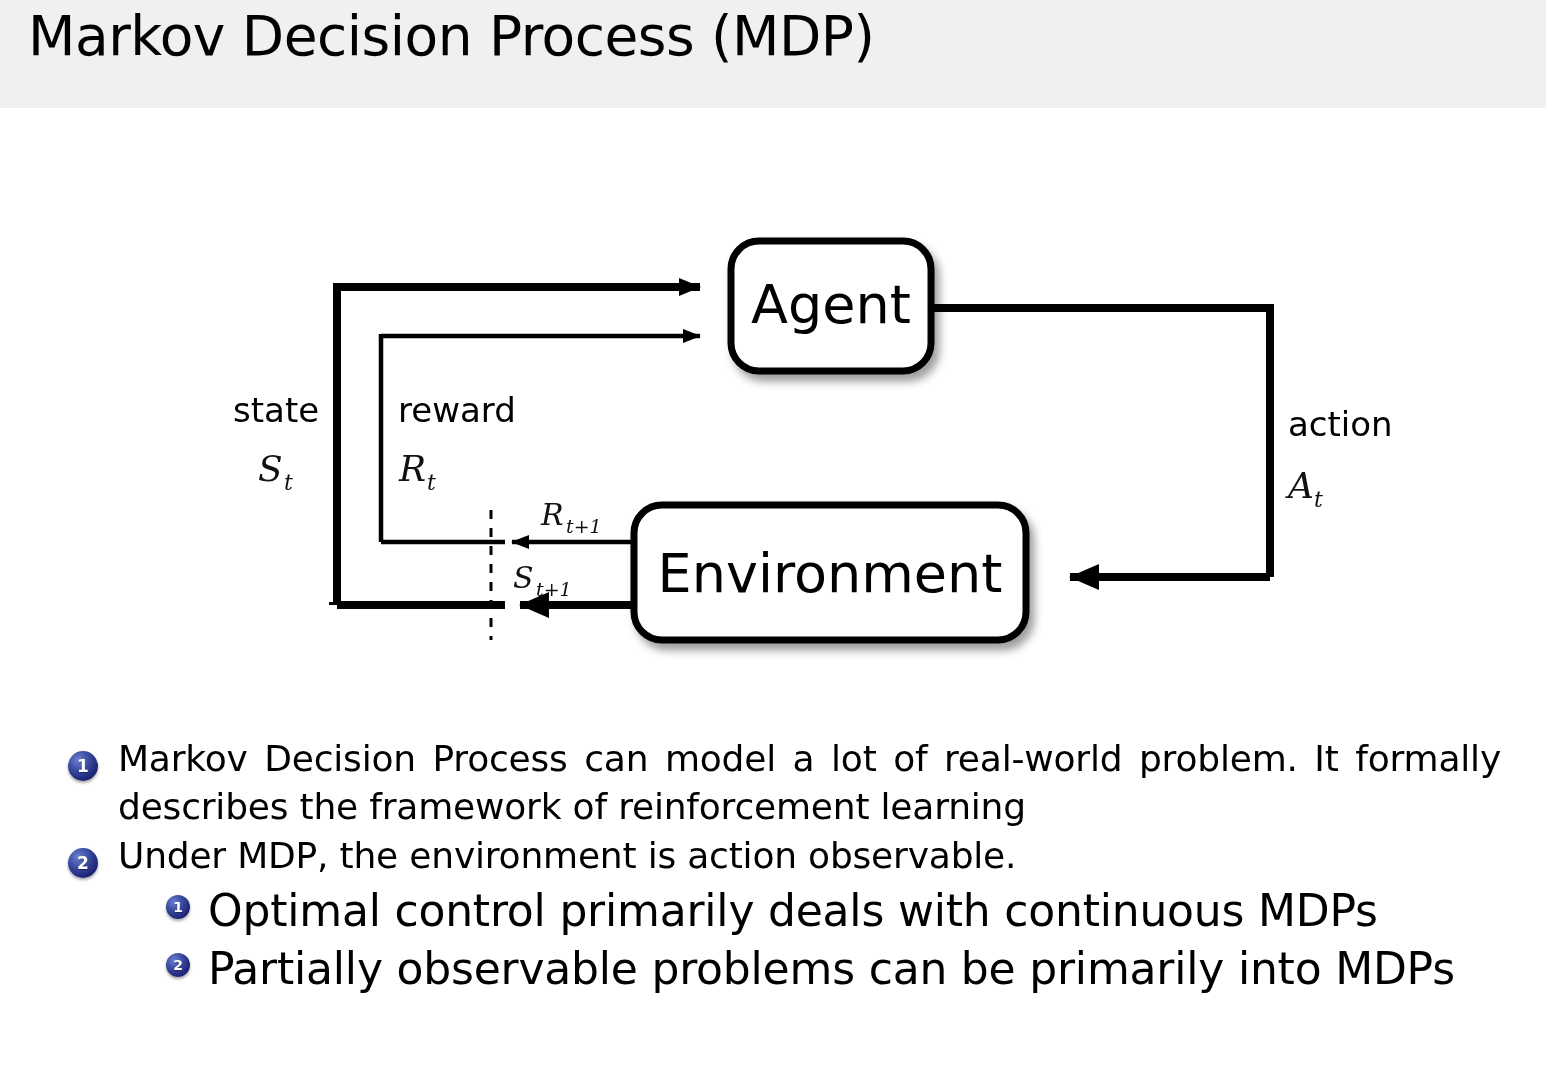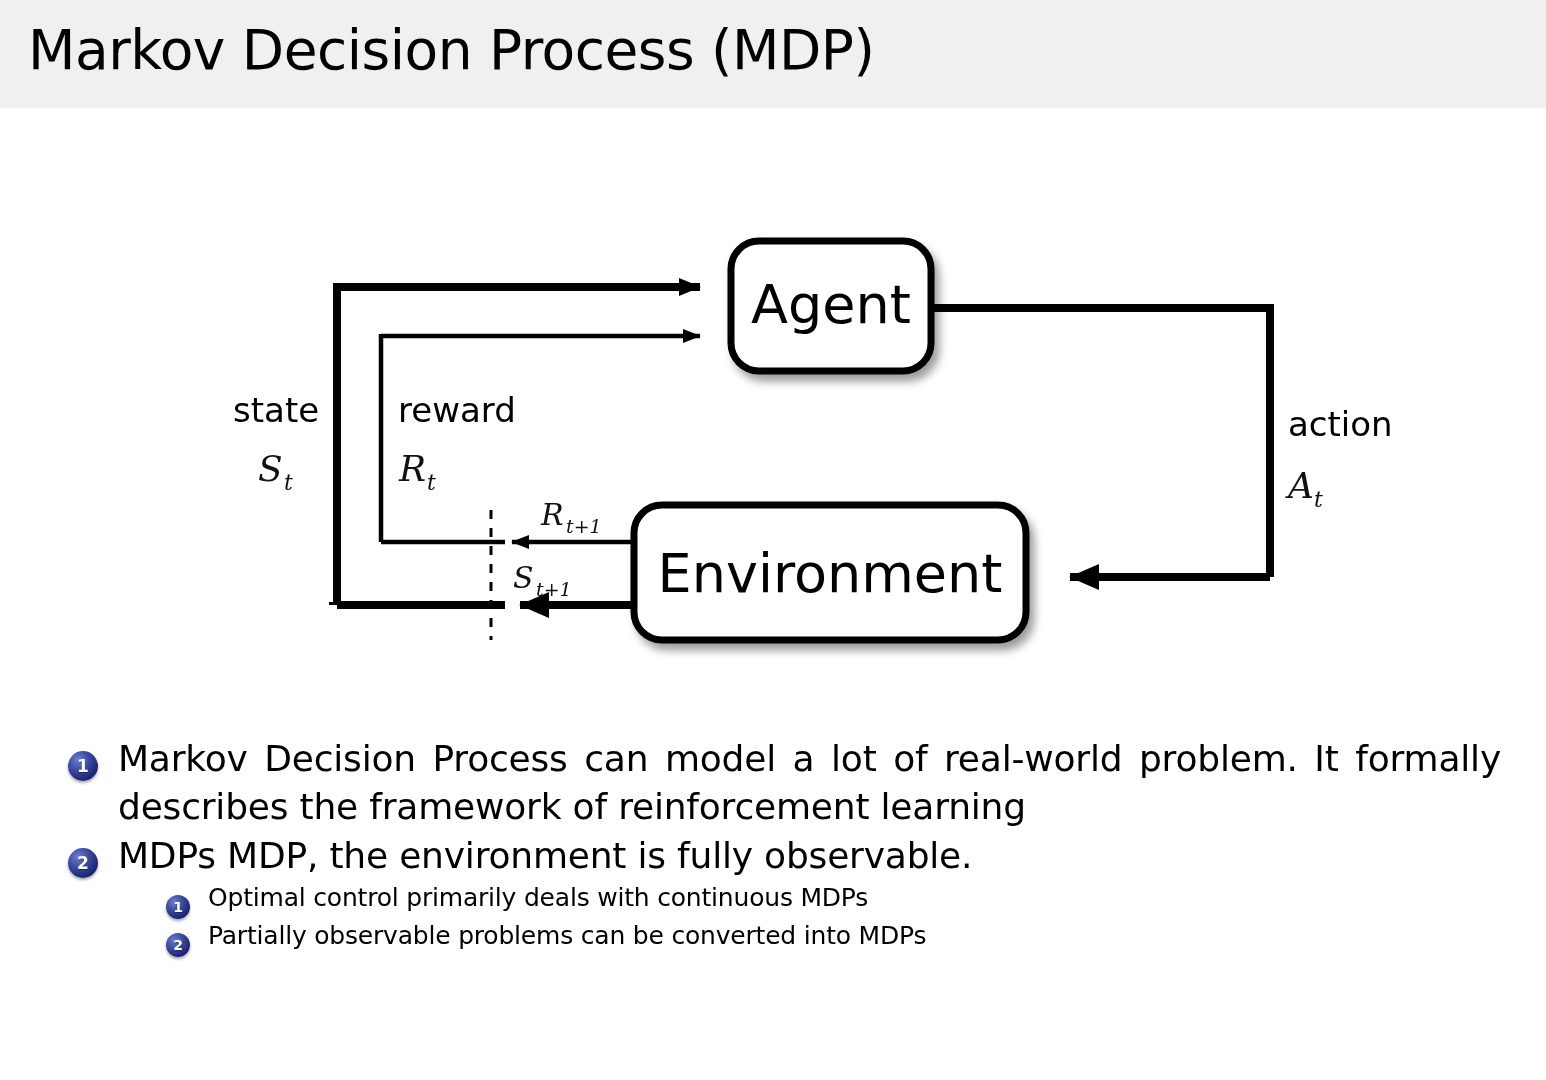--- a/index.html
+++ b/index.html
@@ -20,21 +20,21 @@
     position: absolute;
     left: 0; top: 0;
     width: 1546px;
     height: 108px;
     background: #f0f0f0;
     box-sizing: border-box;
   }
   .slide-title {
     position: absolute;
     left: 28px;
-    top: 18px;
+    top: 4px;
     font-family: "DejaVu Sans", sans-serif;
     font-size: 55px;
     font-weight: 400;
     color: #000000;
     letter-spacing: -0.5px;
     white-space: nowrap;
   }
 
   
   .diagram-wrap {
@@ -90,21 +90,21 @@
 
   .bullet-text {
     font-family: "DejaVu Sans", sans-serif;
     color: #000000;
     font-size: 36px;
     line-height: 1.32;
     letter-spacing: -0.2px;
     text-align: justify;
   }
   .bullet-text.level2 {
-    font-size: 25px;
+    font-size: 44px;
     line-height: 1.3;
   }
 
   
   .lvl1 {
     margin-left: 68px;
     margin-right: 45px;
   }
   .lvl1 .bullet-badge { margin-top: 16px; margin-right: 20px; }
   .lvl1 .bullet-text { flex: 1 1 auto; }
@@ -253,26 +253,26 @@
 
 <div class="bullet-area">
 
   <div class="bullet-row lvl1 row-gap-1">
     <div class="bullet-badge">1</div>
     <div class="bullet-text">Markov Decision Process can model a lot of real-world problem. It formally describes the framework of reinforcement learning</div>
   </div>
 
   <div class="bullet-row lvl1 row-gap-1">
     <div class="bullet-badge">2</div>
-    <div class="bullet-text">MDPs MDP, the environment is fully observable.</div>
+    <div class="bullet-text">Under MDP, the environment is action observable.</div>
   </div>
 
   <div class="bullet-row lvl2 row-gap-2">
     <div class="bullet-badge small">1</div>
     <div class="bullet-text level2">Optimal control primarily deals with continuous MDPs</div>
   </div>
 
   <div class="bullet-row lvl2 row-gap-2">
     <div class="bullet-badge small">2</div>
-    <div class="bullet-text level2">Partially observable problems can be converted into MDPs</div>
+    <div class="bullet-text level2">Partially observable problems can be primarily into MDPs</div>
   </div>
 
 </div>
 
 </body></html>

